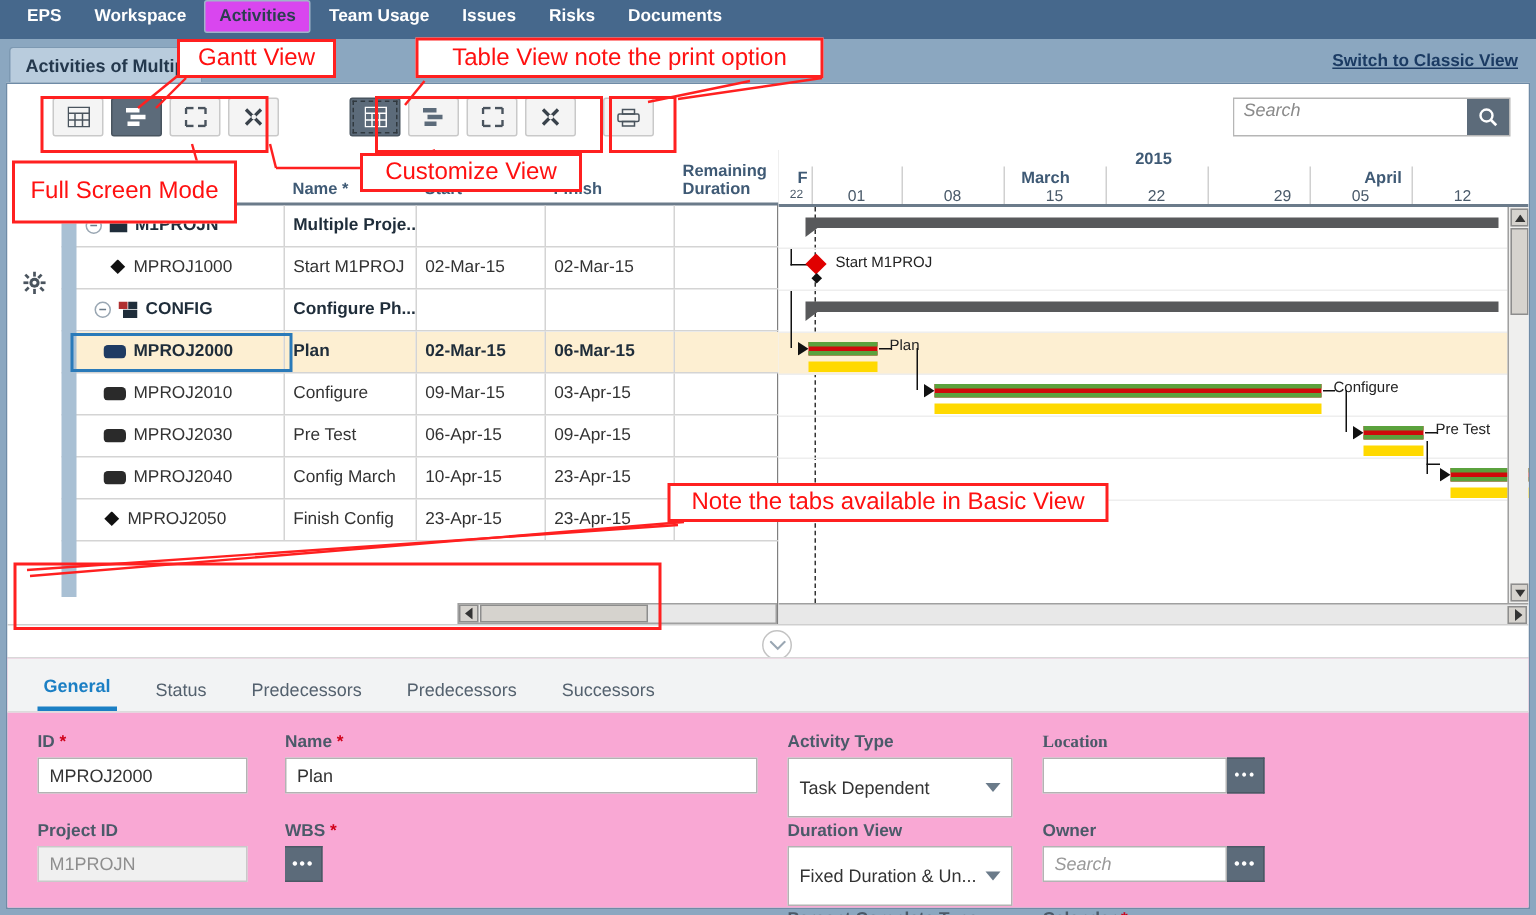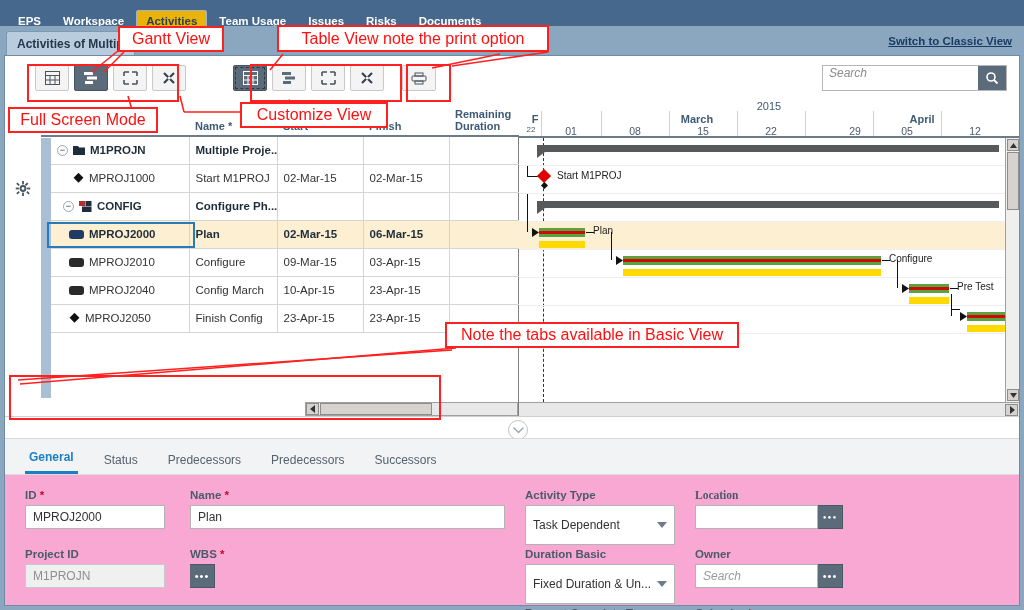--- a/index.html
+++ b/index.html
@@ -11,31 +11,31 @@
     background:#ffffff;
     position:relative;
   }
   
   #topnav {
     height:26px; background:#4a6versus; 
   }
   #topnav {
     height:42px;
     background:#46688c;
-    display:flex; align-items:center;
+    display:flex; align-items:flex-start;
     padding-left:8px;
     border-bottom:1px solid #2f4d6e;
   }
   .navitem {
     color:#ffffff; font-weight:bold; font-size:11.5px;
     padding:4px 10px; margin-right:2px; white-space:nowrap;
     line-height:14px;
   }
   .navitem.active {
-    background:#eab308; color:#2c3e50;
+    background:#d946ef; color:#2c3e50;
     border:1px solid #9fb4c8; border-radius:2px;
     padding:3px 9px;
   }
   
   #window {
     position:absolute; left:0; top:26px; width:1024px; height:584px;
     background:#8ba7c0;
   }
   #titlebar {
     height:29px; background:#8ba7c0;
@@ -135,21 +135,21 @@
     position:absolute; left:264px; right:0; bottom:0; height:14px;
     background:#e8e8e8; border:1px solid #a0a0a0; display:flex; align-items:center;
   }
   .sbtn { width:13px; height:12px; background:#d6d3ce; border:1px solid #8d8d8d;
           display:flex; align-items:center; justify-content:center; flex:none; }
   #hthumb { width:112px; height:12px; background:#d6d3ce; border:1px solid #8d8d8d; margin-left:1px; }
   
   #gantt { flex:1; position:relative; background:#ffffff; overflow:hidden; }
   #ganttheader { height:38px; position:relative; border-bottom:2px solid #6b7b8a; }
   .yearlbl { position:absolute; top:0; width:100%; text-align:center;
-             font-size:11px; font-weight:normal; color:#3f5a75; }
+             font-size:11px; font-weight:bold; color:#3f5a75; }
   .monthlbl { position:absolute; top:13px; font-size:11px; font-weight:bold;
               color:#3f5a75; text-align:center; }
   .daylbl { position:absolute; top:25px; font-size:10.5px; color:#4a5a6a; text-align:center; }
   .hdrvline { position:absolute; top:11px; bottom:0; width:1px; background:#d0d0d0; }
   #ganttbody { position:absolute; left:0; top:38px; right:14px; bottom:14px; background:#fff; }
   .ganttrow { height:28px; border-bottom:1px solid #eeeeee; position:relative; }
   .ganttrow.sel { background:#fdefd2; }
   .sumbar { position:absolute; top:7px; height:7px; background:#58595b; }
   .sumbar:before {
     content:''; position:absolute; left:0; top:7px;
@@ -432,20 +432,34 @@
                 <div class="idcellinner lv2" style="padding-left:22px;">
                   <svg width="15" height="9">
                       <rect x="0" y="0" width="15" height="9" rx="3" fill="#2a2a2a"></rect>
                     </svg>
                   <span>MPROJ2010</span>
                 </div>
               </td>
               <td class="sep">Configure</td>
               <td class="sep">09-Mar-15</td>
               <td class="sep">03-Apr-15</td>
+              <td class="sep"></td>
+            </tr>
+            <tr>
+              <td class="idcell">
+                <div class="idcellinner lv2" style="padding-left:22px;">
+                  <svg width="15" height="9">
+                      <rect x="0" y="0" width="15" height="9" rx="3" fill="#2a2a2a"></rect>
+                    </svg>
+                  <span>MPROJ2030</span>
+                </div>
+              </td>
+              <td class="sep">Pre Test</td>
+              <td class="sep">06-Apr-15</td>
+              <td class="sep">09-Apr-15</td>
               <td class="sep"></td>
             </tr>
             <tr>
               <td class="idcell">
                 <div class="idcellinner lv2" style="padding-left:22px;">
                   <svg width="15" height="9">
                       <rect x="0" y="0" width="15" height="9" rx="3" fill="#2a2a2a"></rect>
                     </svg>
                   <span>MPROJ2040</span>
                 </div>
@@ -650,21 +664,21 @@
         </div>
 
         <div class="fld" style="left:185px;top:65px;width:148px;">
           <div class="flabel"><span>WBS</span><span class="req">&nbsp;*</span></div>
           <div class="fctl">
             <div class="ellbtn">•••</div>
           </div>
         </div>
 
         <div class="fld" style="left:520px;top:65px;width:150px;">
-          <div class="flabel">Duration Basic</div>
+          <div class="flabel">Duration View</div>
           <div class="fselect">
             <span>Fixed Duration &amp; Un...</span>
             <span class="caret"></span>
           </div>
         </div>
 
         <div class="fld" style="left:690px;top:65px;width:148px;">
           <div class="flabel">Owner</div>
           <div class="fctl">
             <div class="finput ph" style="width:123px;">Search</div>
@@ -708,15 +722,15 @@
   <path d="M456 348 L20 384" stroke="#ff2020" stroke-width="1.6" fill="none"></path>
 </svg>
 
 <div class="annobox" style="left:27px;top:64px;width:152px;height:38px;"></div>
 <div class="annobox" style="left:250px;top:64px;width:152px;height:38px;"></div>
 <div class="annobox" style="left:406px;top:64px;width:45px;height:38px;"></div>
 <div class="annobox" style="left:9px;top:375px;width:432px;height:45px;"></div>
 
 <div class="anno" style="left:118px;top:26px;width:106px;height:26px;">Gantt View</div>
 <div class="anno" style="left:277px;top:25px;width:272px;height:27px;">Table View note the print option</div>
-<div class="anno" style="left:8px;top:107px;width:150px;height:26px;">Full Screen Mode</div>
+<div class="anno" style="left:8px;top:107px;width:150px;height:42px;">Full Screen Mode</div>
 <div class="anno" style="left:240px;top:102px;width:148px;height:26px;">Customize View</div>
 <div class="anno" style="left:445px;top:322px;width:294px;height:26px;">Note the tabs available in Basic View</div>
 
 </body></html>

